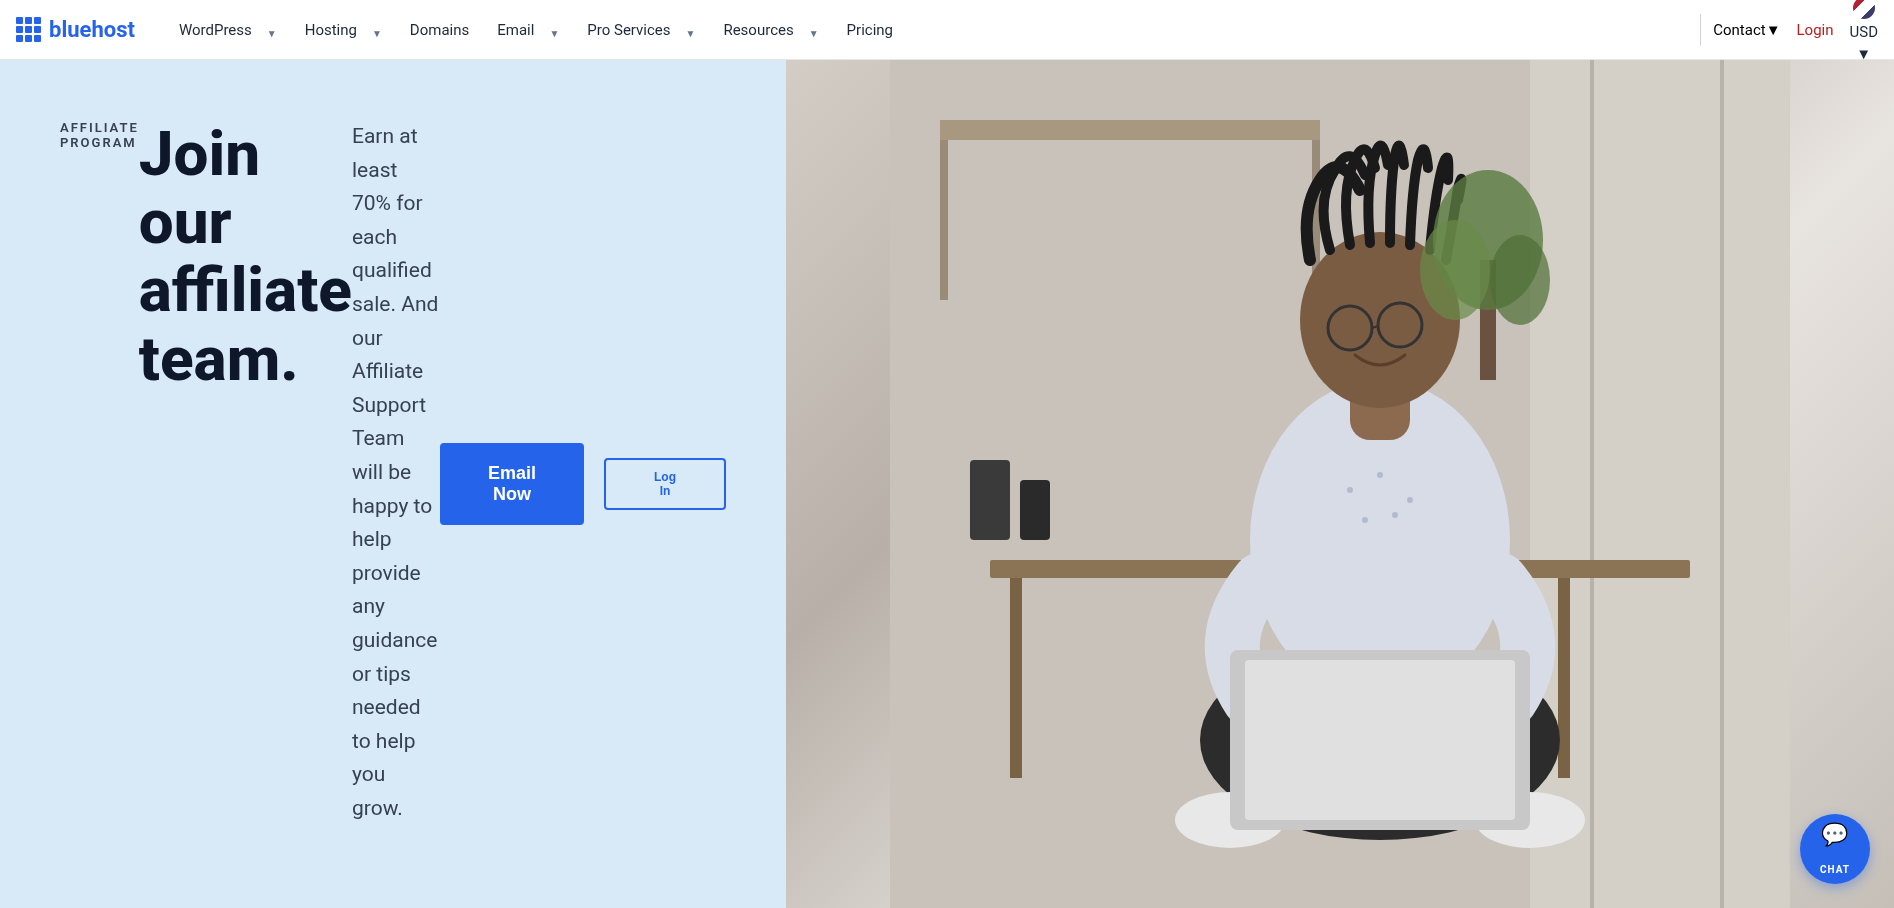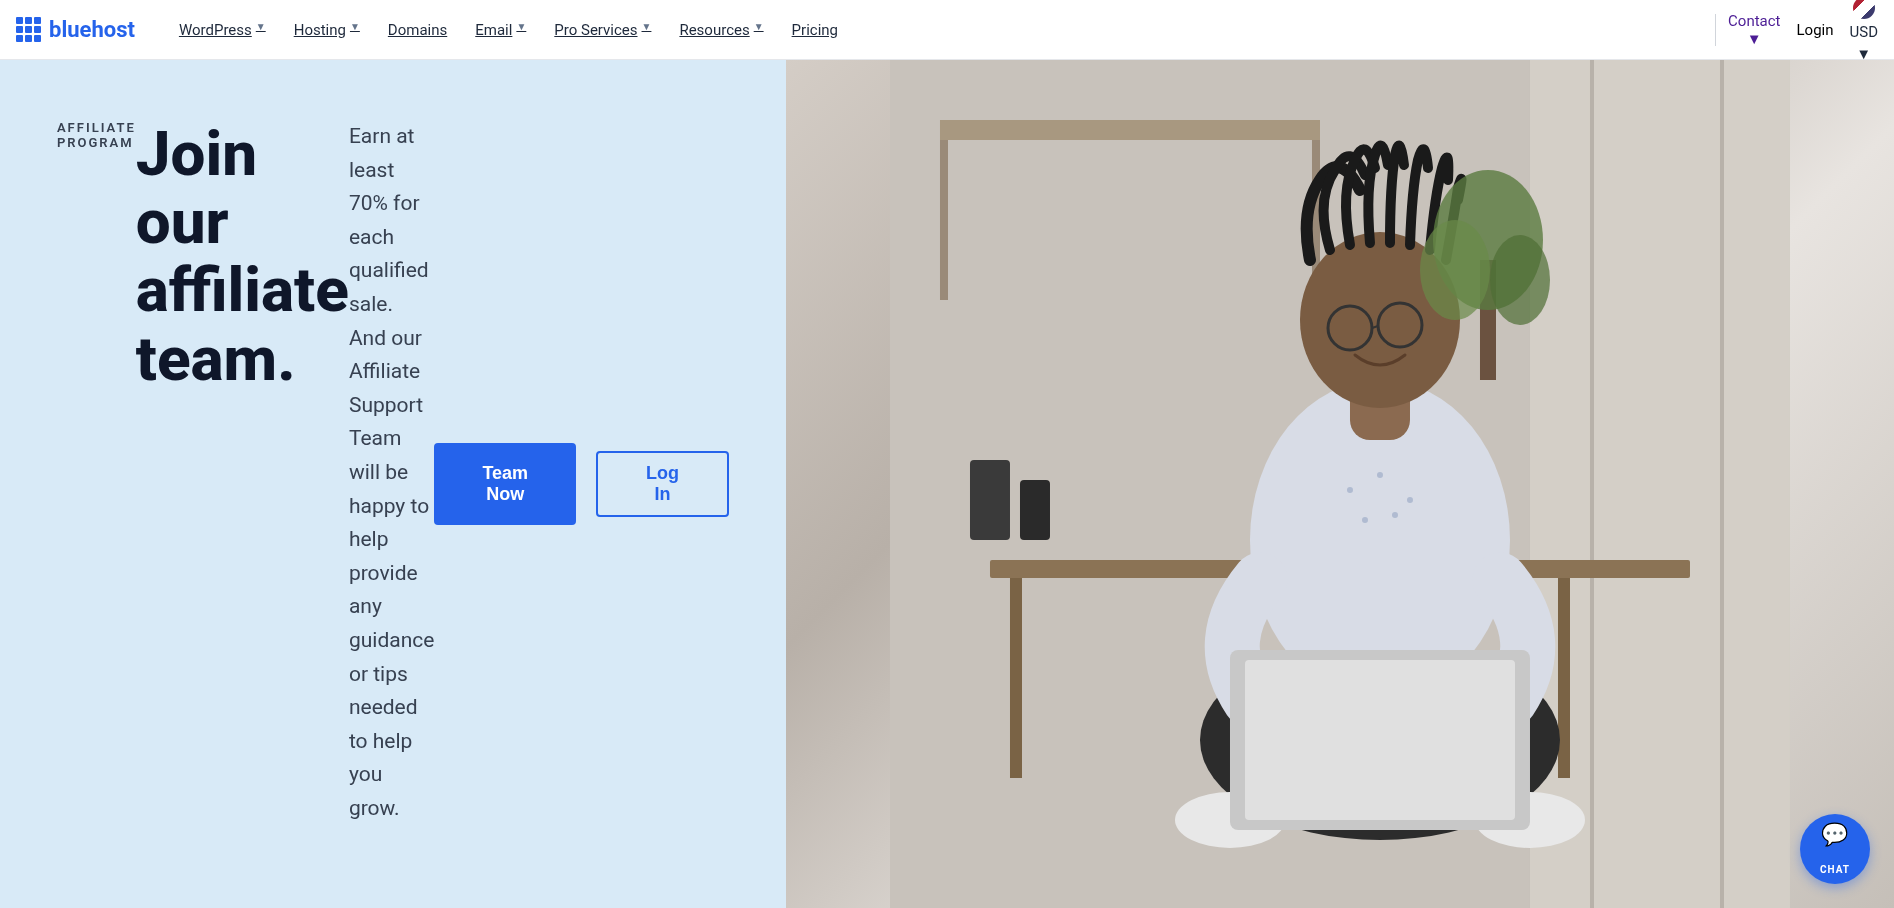--- a/index.html
+++ b/index.html
@@ -40,29 +40,28 @@
       color: #2563eb;
     }
     .nav-links {
       display: flex;
       align-items: center;
       gap: 4px;
       flex: 1;
     }
     .nav-item {
       display: flex;
-      align-items: flex-start;
-      gap: 4px;
+      align-items: flex-end;
+      gap: 15px;
       padding: 6px 12px;
       font-size: 15px;
       color: #1e293b;
       cursor: pointer;
       border-radius: 4px;
       white-space: nowrap;
-      text-decoration: underline;
     }
     .nav-item .chevron {
       font-size: 10px;
       color: #64748b;
     }
     .nav-divider {
       width: 1px;
       height: 32px;
       background: #d1d5db;
       margin: 0 12px;
@@ -70,27 +69,26 @@
     .nav-right {
       display: flex;
       align-items: center;
       gap: 16px;
     }
     .nav-contact {
       display: flex;
       align-items: center;
       gap: 0;
       font-size: 15px;
-      color: #4c1d95;
-      cursor: pointer;
-      flex-direction: column;
+      color: #000000;
+      cursor: pointer;
     }
     .nav-login {
       font-size: 15px;
-      color: #000000;
+      color: #b91c1c;
       cursor: pointer;
     }
     .nav-usd {
       display: flex;
       align-items: center;
       gap: 4px;
       font-size: 15px;
       color: #1e293b;
       cursor: pointer;
       flex-direction: column;
@@ -148,21 +146,21 @@
       font-size: 18px;
       font-weight: 700;
       border: none;
       padding: 20px 48px;
       border-radius: 4px;
       cursor: pointer;
     }
     .btn-login {
       background: transparent;
       color: #2563eb;
-      font-size: 18px;
+      font-size: 12px;
       font-weight: 700;
       border: 2px solid #2563eb;
       padding: 10px 48px;
       border-radius: 4px;
       cursor: pointer;
     }
 
     .hero-right {
       width: 58.5%;
       overflow: hidden;
@@ -283,21 +281,21 @@
     </div>
   </div>
 </nav>
 
 <section class="hero">
   <div class="hero-left">
     <p class="hero-tag">AFFILIATE PROGRAM</p>
     <h1 class="hero-title">Join our affiliate team.</h1>
     <p class="hero-desc">Earn at least 70% for each qualified sale. And our Affiliate Support Team will be happy to help provide any guidance or tips needed to help you grow.</p>
     <div class="hero-buttons">
-      <button class="btn-join">Team Now</button>
+      <button class="btn-join">Email Now</button>
       <button class="btn-login">Log In</button>
     </div>
   </div>
 
   <div class="hero-right">
     <div class="hero-image-placeholder">
 
       <svg viewBox="0 0 900 848" xmlns="http://www.w3.org/2000/svg" class="person-svg">
 
         <rect width="900" height="848" fill="#c8c2bb"></rect>

